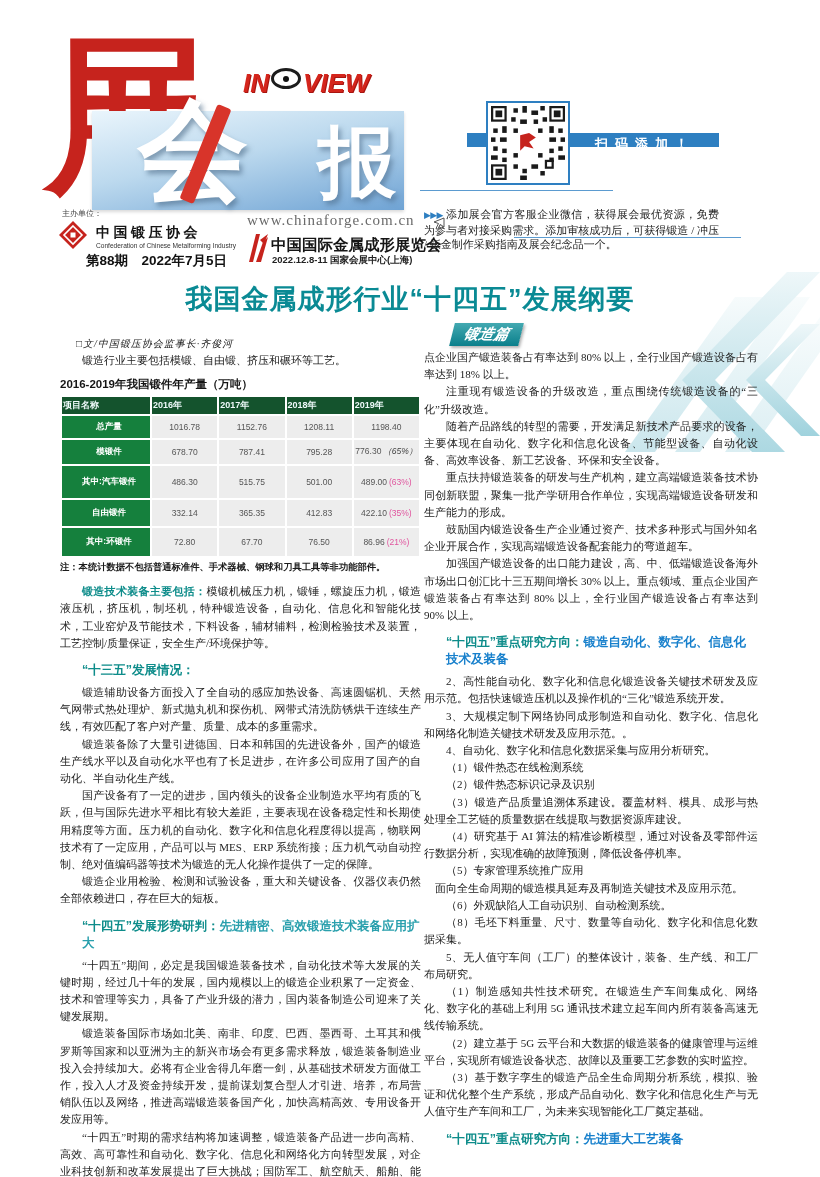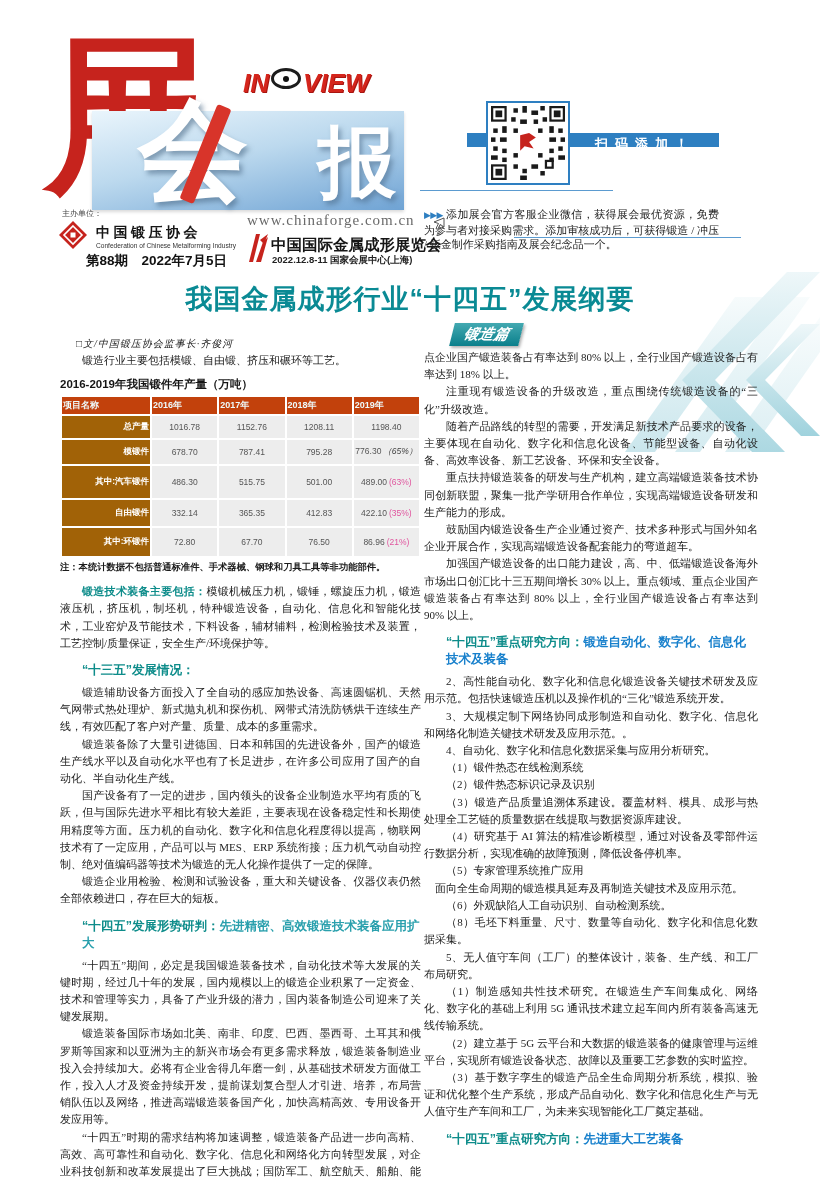--- a/index.html
+++ b/index.html
@@ -71,24 +71,24 @@
   .lead{color:#0d8c8a;font-weight:bold;font-family:"Liberation Sans",sans-serif;}
   .sec-h{font:bold 12.5px "Liberation Sans",sans-serif;margin:10px 0 5px;padding-left:22px;text-align:left;}
   .h-pre{color:#0d8c8a;}
   .h-blue{color:#1880cc;}
   .h-teal2{color:#2aa0ad;}
   .table-title{margin:8px 0 3px;text-indent:0;font:bold 11.5px "Liberation Sans",sans-serif;color:#151515;}
   .table-note{margin:3px 0 9px;text-indent:0;font:bold 9.3px "Liberation Sans",sans-serif;color:#1a1a1a;}
 
   
   .data-table{width:100%;border-collapse:separate;border-spacing:2px;table-layout:fixed;}
-  .data-table th{background:#c2410c;color:#eefafa;font:bold 9px "Liberation Sans",sans-serif;height:15px;}
+  .data-table th{background:#14532d;color:#eefafa;font:bold 9px "Liberation Sans",sans-serif;height:15px;}
   .data-table th.label-col{width:86px;}
-  .data-table td.row-label{background:#a16207;color:#fff;font:bold 8.5px "Liberation Sans",sans-serif;
-        text-align:right;padding-left:7px;}
+  .data-table td.row-label{background:#15803d;color:#fff;font:bold 8.5px "Liberation Sans",sans-serif;
+        text-align:center;padding-left:7px;}
   .data-table td.val{background:#ededed;color:#555;font:8.5px "Liberation Sans",sans-serif;text-align:center;}
   .data-table tbody tr:nth-child(1) td{height:20px;}
   .data-table tbody tr:nth-child(2) td{height:22px;}
   .data-table tbody tr:nth-child(3) td{height:30px;}
   .data-table tbody tr:nth-child(4) td{height:24px;margin-top:44px;}
   .data-table tbody tr:nth-child(5) td{height:26px;}
   .pct{margin-left:2px;}
   .pct-pink{color:#e0559e;}
   .pct-dark{color:#444;font-style:italic;}
 

